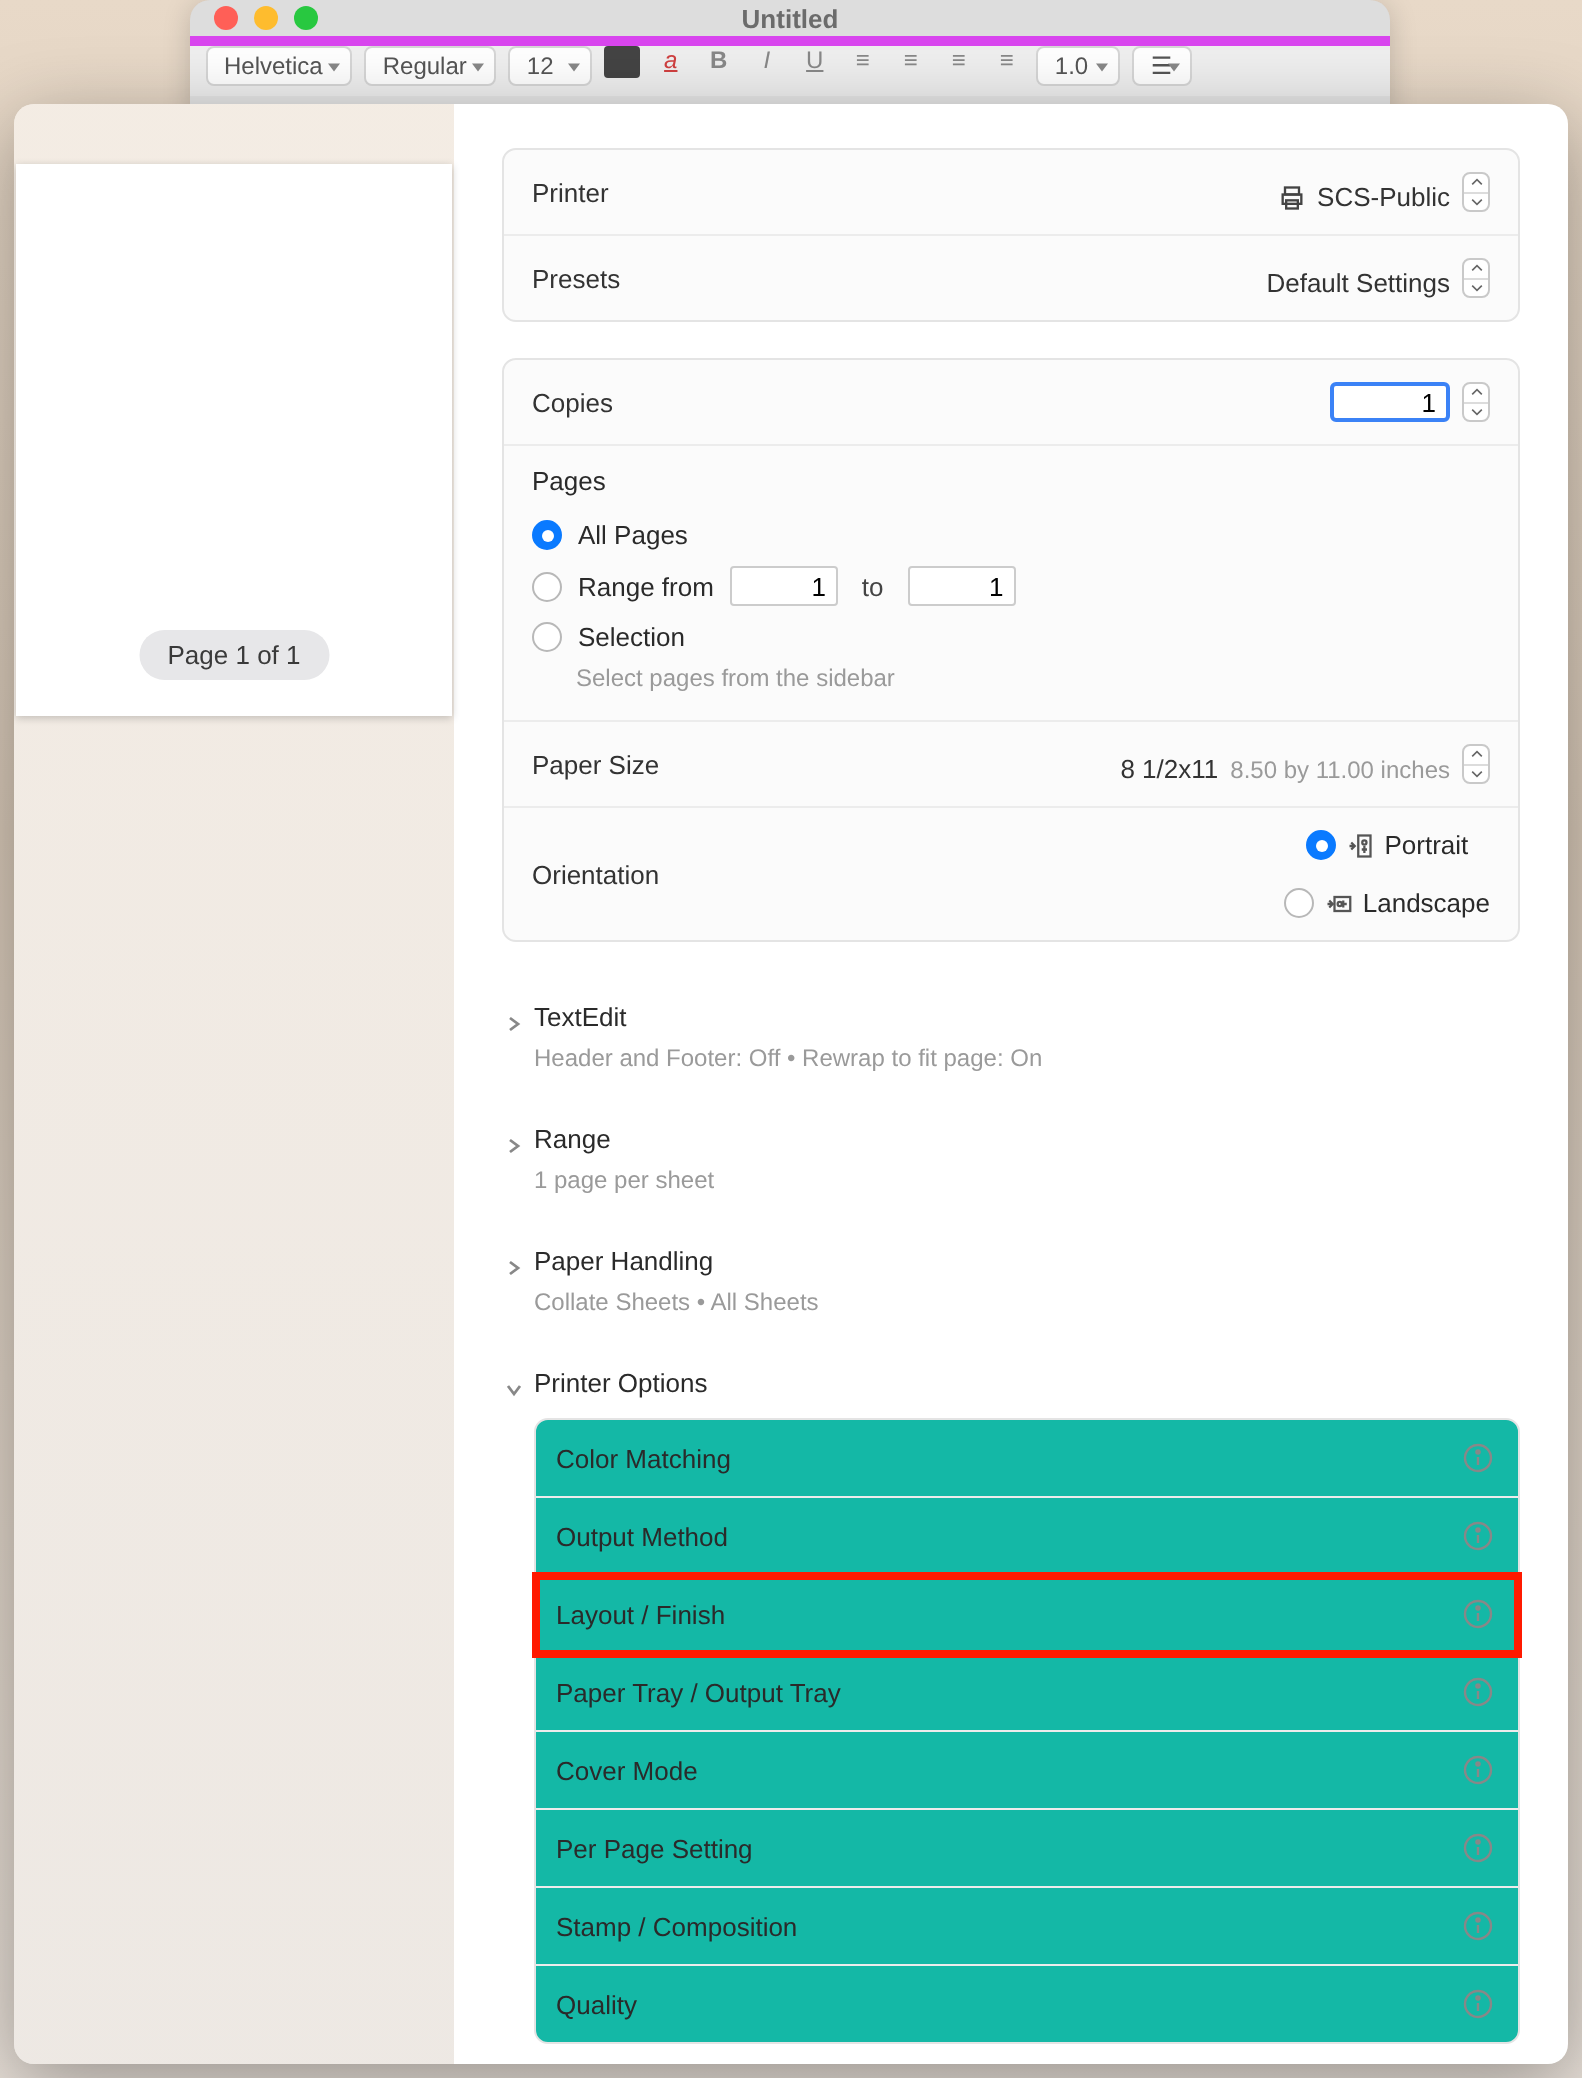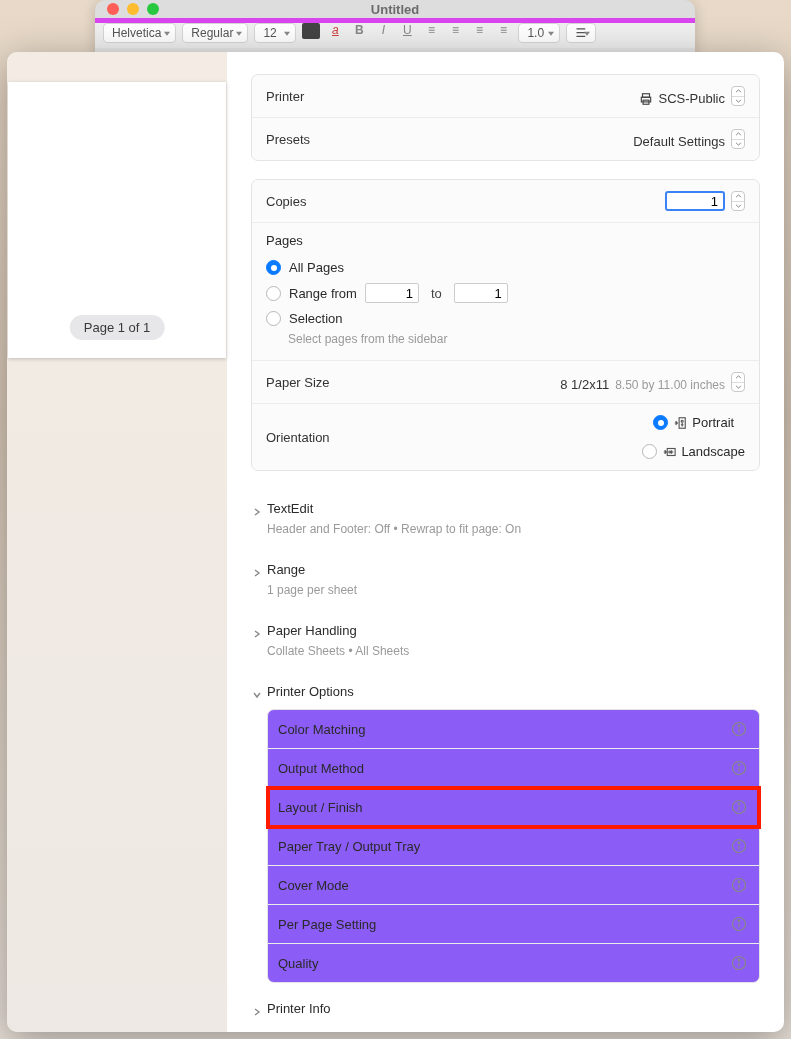--- a/index.html
+++ b/index.html
@@ -56,21 +56,21 @@
   .orient-opts { display: flex; align-items: center; gap: 14px; flex-direction: column; }
   .orient-opts label { display: flex; align-items: center; gap: 5px; font-size: 13px; }
   .orient-icon { width: 14px; height: 14px; }
 
   .collapsible { padding: 6px 0; }
   .coll-head { display: flex; align-items: flex-end; gap: 6px; padding: 6px 2px; cursor: default; }
   .coll-caret { width: 8px; height: 8px; }
   .coll-title { font-size: 13px; color: #2a2a2a; }
   .coll-sub { font-size: 12px; color: #9a9a9a; margin-left: 16px; margin-bottom: 8px; }
 
-  .opt-list { border: 1px solid #e4e4e4; border-radius: 7px; margin: 4px 0 0 16px; background: #8b5cf6; }
+  .opt-list { border: 1px solid #e4e4e4; border-radius: 7px; margin: 4px 0 0 16px; background: #14b8a6; }
   .opt-item { display: flex; align-items: center; justify-content: space-between; padding: 11px 12px 11px 10px; border-bottom: 1px solid #ececec; font-size: 13px; }
   .opt-item:last-child { border-bottom: none; }
   .info-icon { width: 16px; height: 16px; color: #888; }
   .opt-highlight { outline: 4px solid #ff1a00; outline-offset: -2px; }
 
   .printer-icon { width: 14px; height: 14px; }
   .paper-dim { font-size: 12px; color: #9a9a9a; }
 </style>
 </head>
 <body>
@@ -323,20 +323,28 @@
         </div>
         <div class="opt-item">
           <span>Per Page Setting</span>
           <svg class="info-icon" viewBox="0 0 16 16" fill="none" stroke="#888" stroke-width="1.2">
               <circle cx="8" cy="8" r="6.5"></circle>
               <circle cx="8" cy="5" r="0.8" fill="#888"></circle>
               <path d="M8 7.5 L8 11.5"></path>
             </svg>
         </div>
         <div class="opt-item">
+          <span>Stamp / Composition</span>
+          <svg class="info-icon" viewBox="0 0 16 16" fill="none" stroke="#888" stroke-width="1.2">
+              <circle cx="8" cy="8" r="6.5"></circle>
+              <circle cx="8" cy="5" r="0.8" fill="#888"></circle>
+              <path d="M8 7.5 L8 11.5"></path>
+            </svg>
+        </div>
+        <div class="opt-item">
           <span>Quality</span>
           <svg class="info-icon" viewBox="0 0 16 16" fill="none" stroke="#888" stroke-width="1.2">
               <circle cx="8" cy="8" r="6.5"></circle>
               <circle cx="8" cy="5" r="0.8" fill="#888"></circle>
               <path d="M8 7.5 L8 11.5"></path>
             </svg>
         </div>
       </div>
     </div>
 

